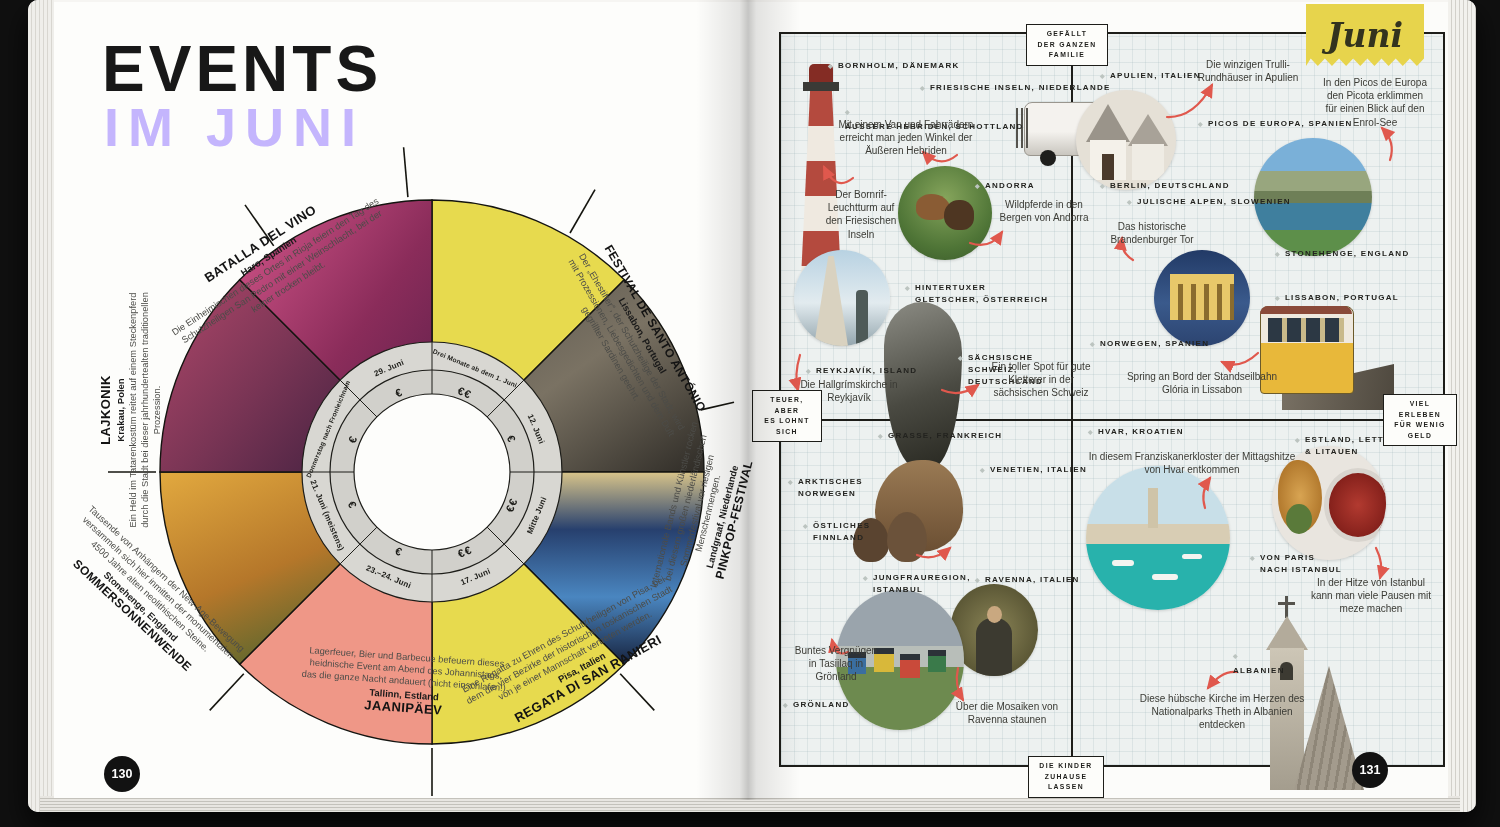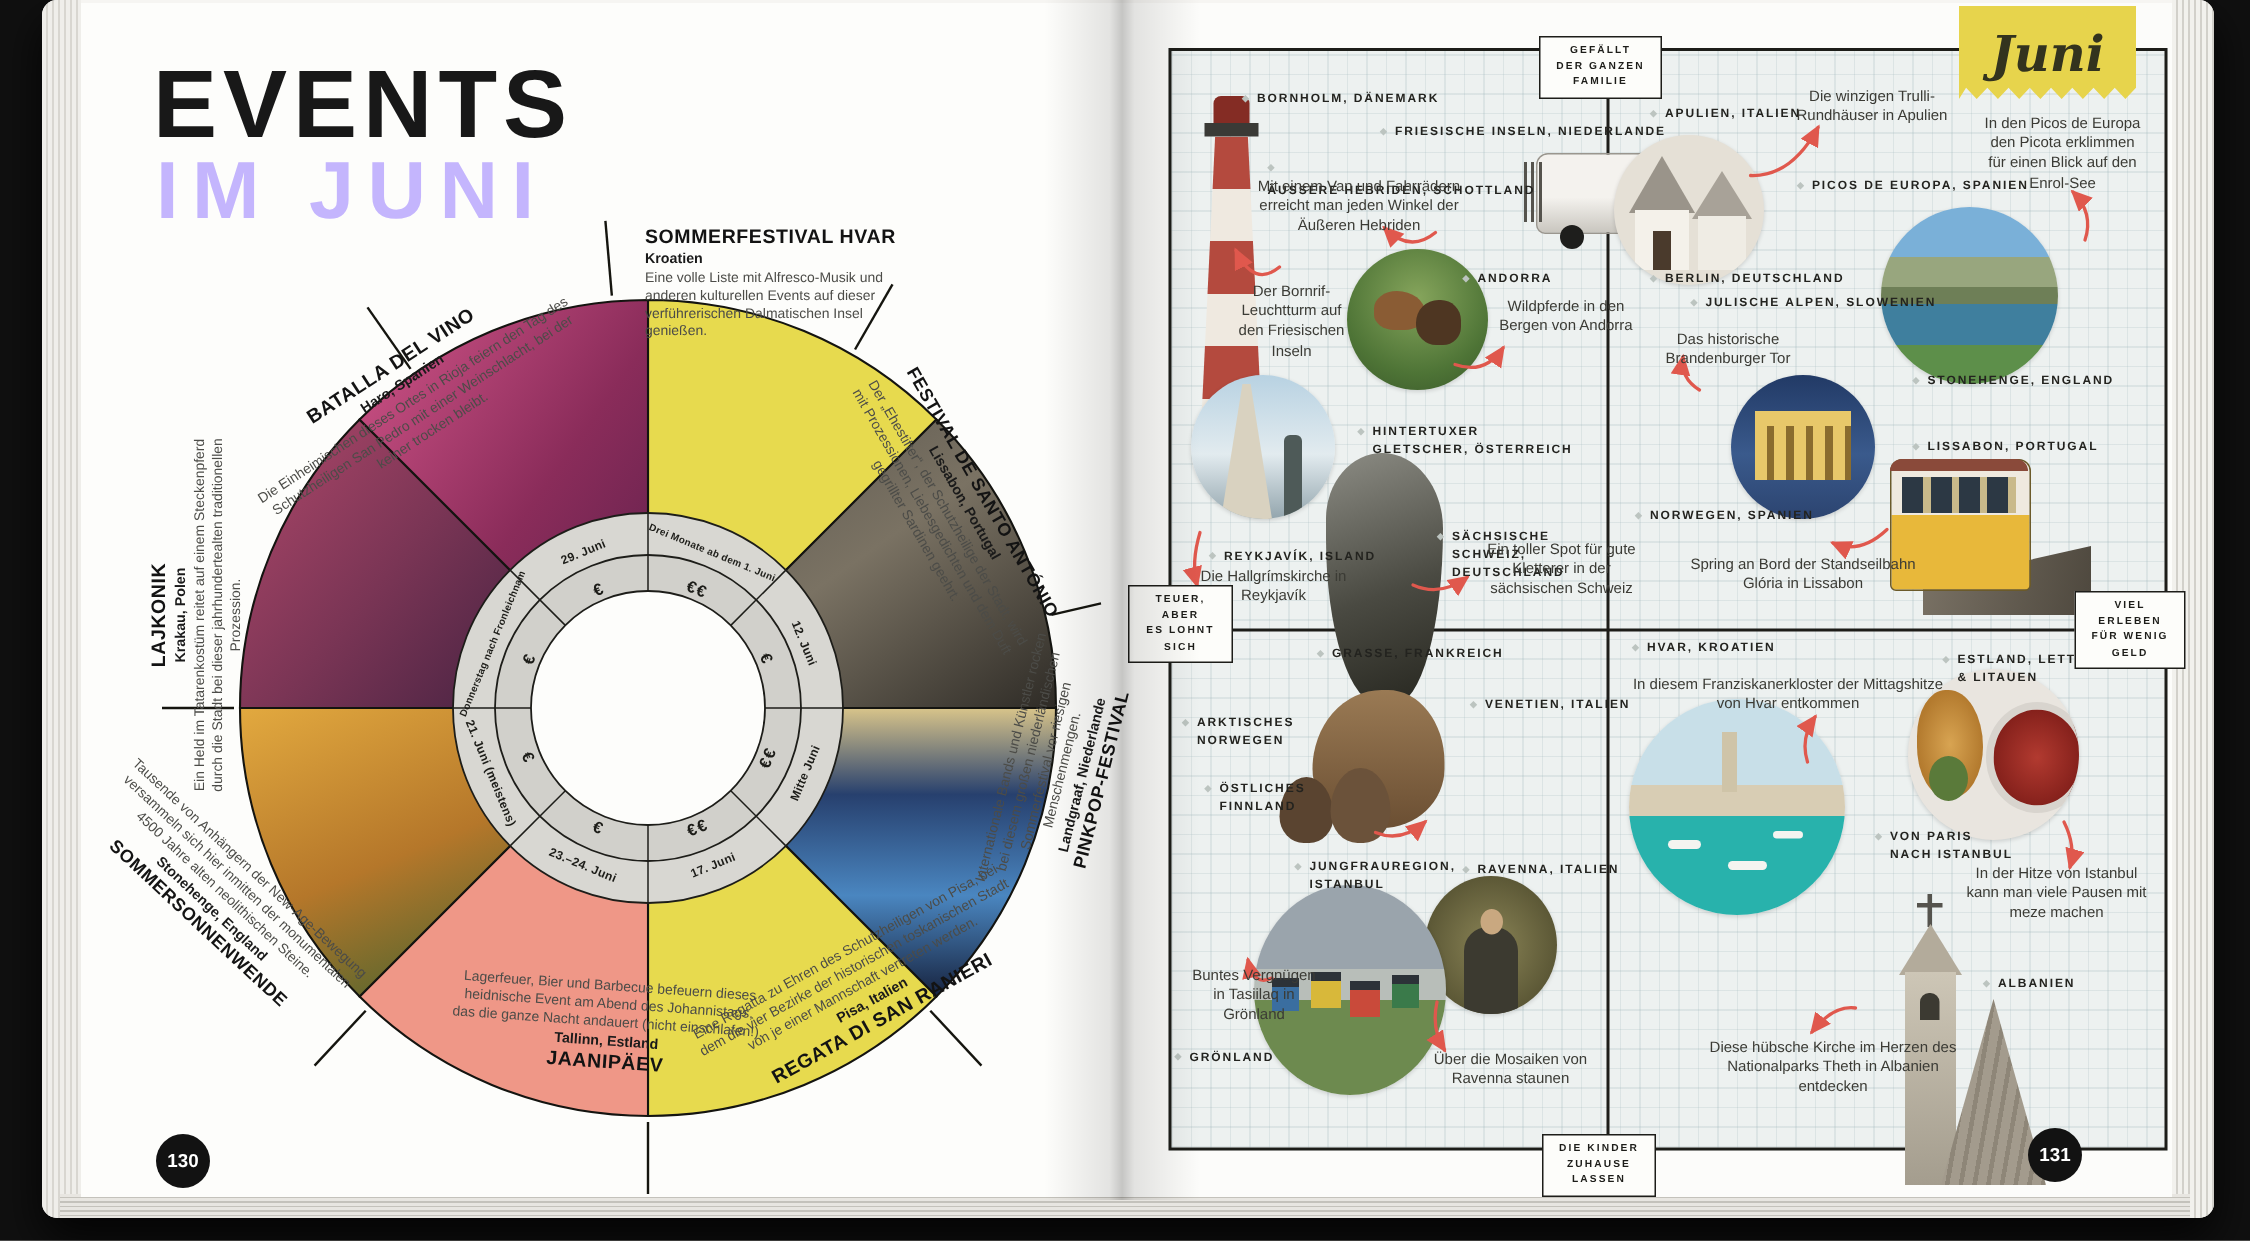--- a/index.html
+++ b/index.html
@@ -150,25 +150,20 @@
     <text class="wpr" x="350" y="268" text-anchor="middle" transform="rotate(22.5 350 350)">€€</text>
     <text class="wpr" x="350" y="268" text-anchor="middle" transform="rotate(67.5 350 350)">€</text>
     <text class="wpr" x="350" y="268" text-anchor="middle" transform="rotate(112.5 350 350) rotate(180 350 264)">€€</text>
     <text class="wpr" x="350" y="268" text-anchor="middle" transform="rotate(157.5 350 350) rotate(180 350 264)">€€</text>
     <text class="wpr" x="350" y="268" text-anchor="middle" transform="rotate(202.5 350 350) rotate(180 350 264)">€</text>
     <text class="wpr" x="350" y="268" text-anchor="middle" transform="rotate(247.5 350 350) rotate(180 350 264)">€</text>
     <text class="wpr" x="350" y="268" text-anchor="middle" transform="rotate(292.5 350 350)">€</text>
     <text class="wpr" x="350" y="268" text-anchor="middle" transform="rotate(337.5 350 350)">€</text>
   </svg>
 
-  <div class="ev left-al" style="left:430px;top:150px;width:176px;">
-    <div class="nm">SOMMERFESTIVAL HVAR</div>
-    <div class="loc">Kroatien</div>
-    <div class="ds">Eine volle Liste mit Alfresco-Musik und anderen kulturellen Events auf dieser verführerischen Dalmatischen Insel genießen.</div>
-  </div>
   <div class="ev" style="left:143px;top:232px;width:262px;transform:rotate(-33deg);">
     <div class="nm">BATALLA DEL VINO</div>
     <div class="loc">Haro, Spanien</div>
     <div class="ds">Die Einheimischen dieses Ortes in Rioja feiern den Tag des Schutzheiligen San Pedro mit einer Weinschlacht, bei der keiner trocken bleibt.</div>
   </div>
   <div class="ev" style="left:610px;top:236px;width:205px;transform:rotate(60deg);transform-origin:0 0;">
     <div class="nm" style="font-size:12px">FESTIVAL DE SANTO ANTÓNIO</div>
     <div class="loc">Lissabon, Portugal</div>
     <div class="ds">Der „Ehestifter“, der Schutzheilige der Stadt, wird mit Prozessionen, Liebesgedichten und dem Duft gegrillter Sardinen geehrt.</div>
   </div>
@@ -395,21 +390,21 @@
       <span>HVAR, KROATIEN</span>
     </div>
   <div class="geo wrap" style="left:1295px;top:434px;width:122px;">
       <span class="d">◆</span>
       <span>ESTLAND, LETTLAND &amp; LITAUEN</span>
     </div>
   <div class="geo wrap" style="left:1250px;top:552px;width:96px;">
       <span class="d">◆</span>
       <span>VON PARIS NACH ISTANBUL</span>
     </div>
-  <div class="geo" style="left:1322px;top:650px;">
+  <div class="geo" style="left:1233px;top:650px;flex-direction:column;">
       <span class="d">◆</span>
       <span>ALBANIEN</span>
     </div>
 
   <div class="note" style="left:825px;top:118px;width:162px;">Mit einem Van und Fahrrädern erreicht man jeden Winkel der Äußeren Hebriden</div>
   <div class="note" style="left:818px;top:188px;width:86px;">Der Bornrif-Leuchtturm auf den Friesischen Inseln</div>
   <div class="note" style="left:995px;top:198px;width:98px;">Wildpferde in den Bergen von Andorra</div>
   <div class="note" style="left:983px;top:360px;width:116px;">Ein toller Spot für gute Kletterer in der sächsischen Schweiz</div>
   <div class="note" style="left:793px;top:378px;width:112px;">Die Hallgrímskirche in Reykjavík</div>
   <div class="note" style="left:1185px;top:58px;width:126px;">Die winzigen Trulli-Rundhäuser in Apulien</div>

